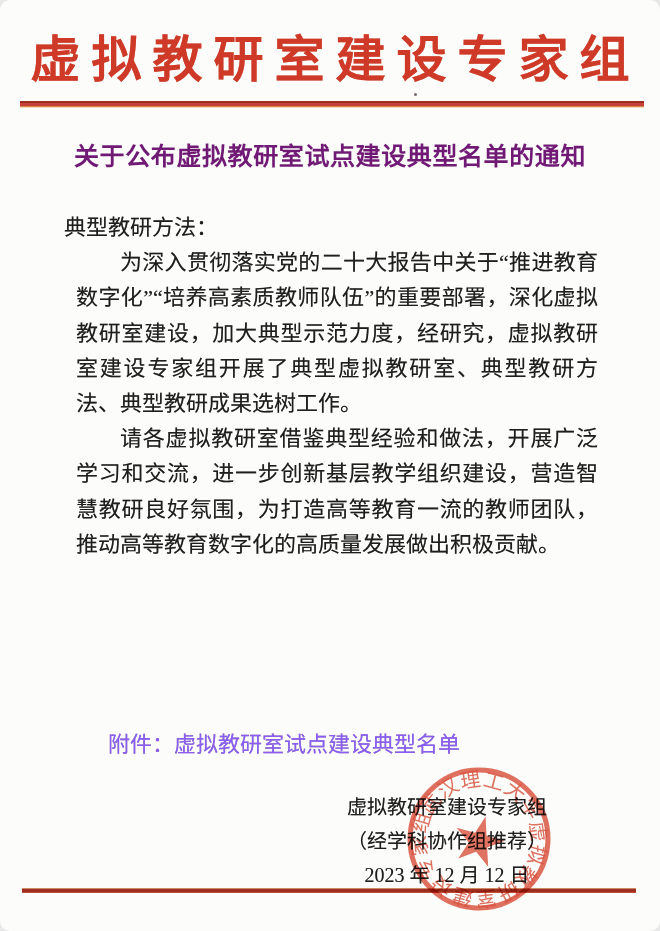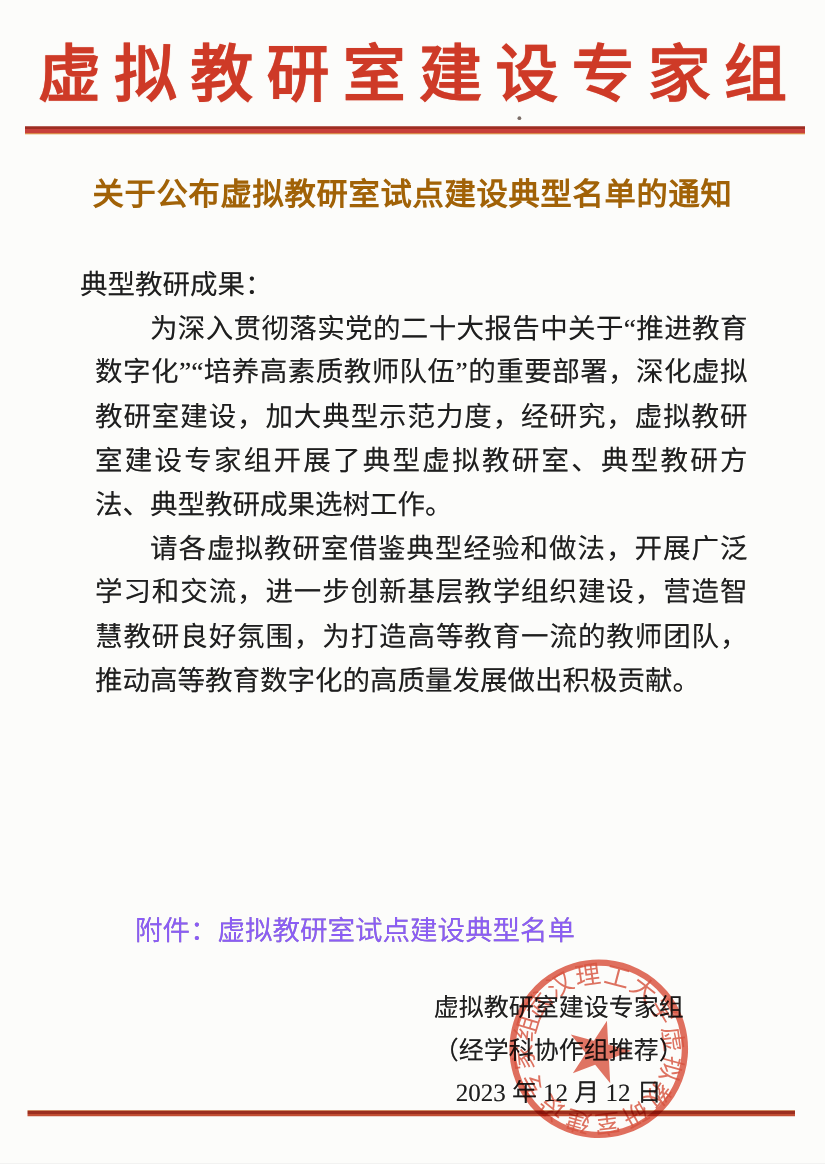--- a/index.html
+++ b/index.html
@@ -3,20 +3,21 @@
 <meta charset="utf-8">
 <style>
   html,body{margin:0;padding:0;background:#e8e8e8;}
   .page{
     position:relative;
     width:660px;height:931px;
     margin:0 auto;
     background:#fcfcfa;
     overflow:hidden;
     font-family:"Liberation Serif","DejaVu Serif",serif;
+    border-radius:10px;
   }
   
   .letterhead{
     position:absolute;top:31px;left:0;right:0;
     text-align:center;
     font-size:50px;line-height:58px;
     font-weight:bold;
     letter-spacing:11px;
     padding-left:11px; 
     color:#ce3a27;
@@ -36,21 +37,21 @@
     position:absolute;top:93px;left:414px;width:3px;height:3px;
     background:#5a4a44;border-radius:50%;opacity:.8;
   }
   
   .doc-title{
     position:absolute;top:140px;left:0;right:0;margin:0;
     text-align:center;
     font-size:25px;line-height:33px;
     font-weight:bold;
     letter-spacing:.6px;
-    color:#a16207;
+    color:#701a75;
     white-space:nowrap;
   }
   
   .body-block{
     position:absolute;top:210px;left:64px;width:534px;
     font-size:22px;line-height:35.2px;
     color:#1e1e1e;
     text-align:justify;
     text-justify:inter-ideograph;
     text-shadow:0 0 .5px rgba(30,30,30,.45);
@@ -97,21 +98,21 @@
 <div class="page">
 
   <div class="letterhead">虚拟教研室建设专家组</div>
 
   <div class="rule-top"></div>
   <div class="speck"></div>
 
   <h1 class="doc-title">关于公布虚拟教研室试点建设典型名单的通知</h1>
 
   <div class="body-block">
-    <p class="salutation">典型教研成果：</p>
+    <p class="salutation">典型教研方法：</p>
     <p class="para">为深入贯彻落实党的二十大报告中关于“推进教育数字化”“培养高素质教师队伍”的重要部署，深化虚拟教研室建设，加大典型示范力度，经研究，虚拟教研室建设专家组开展了典型虚拟教研室、典型教研方法、典型教研成果选树工作。</p>
     <p class="para">请各虚拟教研室借鉴典型经验和做法，开展广泛学习和交流，进一步创新基层教学组织建设，营造智慧教研良好氛围，为打造高等教育一流的教师团队，推动高等教育数字化的高质量发展做出积极贡献。</p>
   </div>
 
   <div class="attachment-line">附件：虚拟教研室试点建设典型名单</div>
 
   <div class="signature">
     <div>虚拟教研室建设专家组</div>
     <div>（经学科协作组推荐）</div>
     <div>2023 年 12 月 12 日</div>

